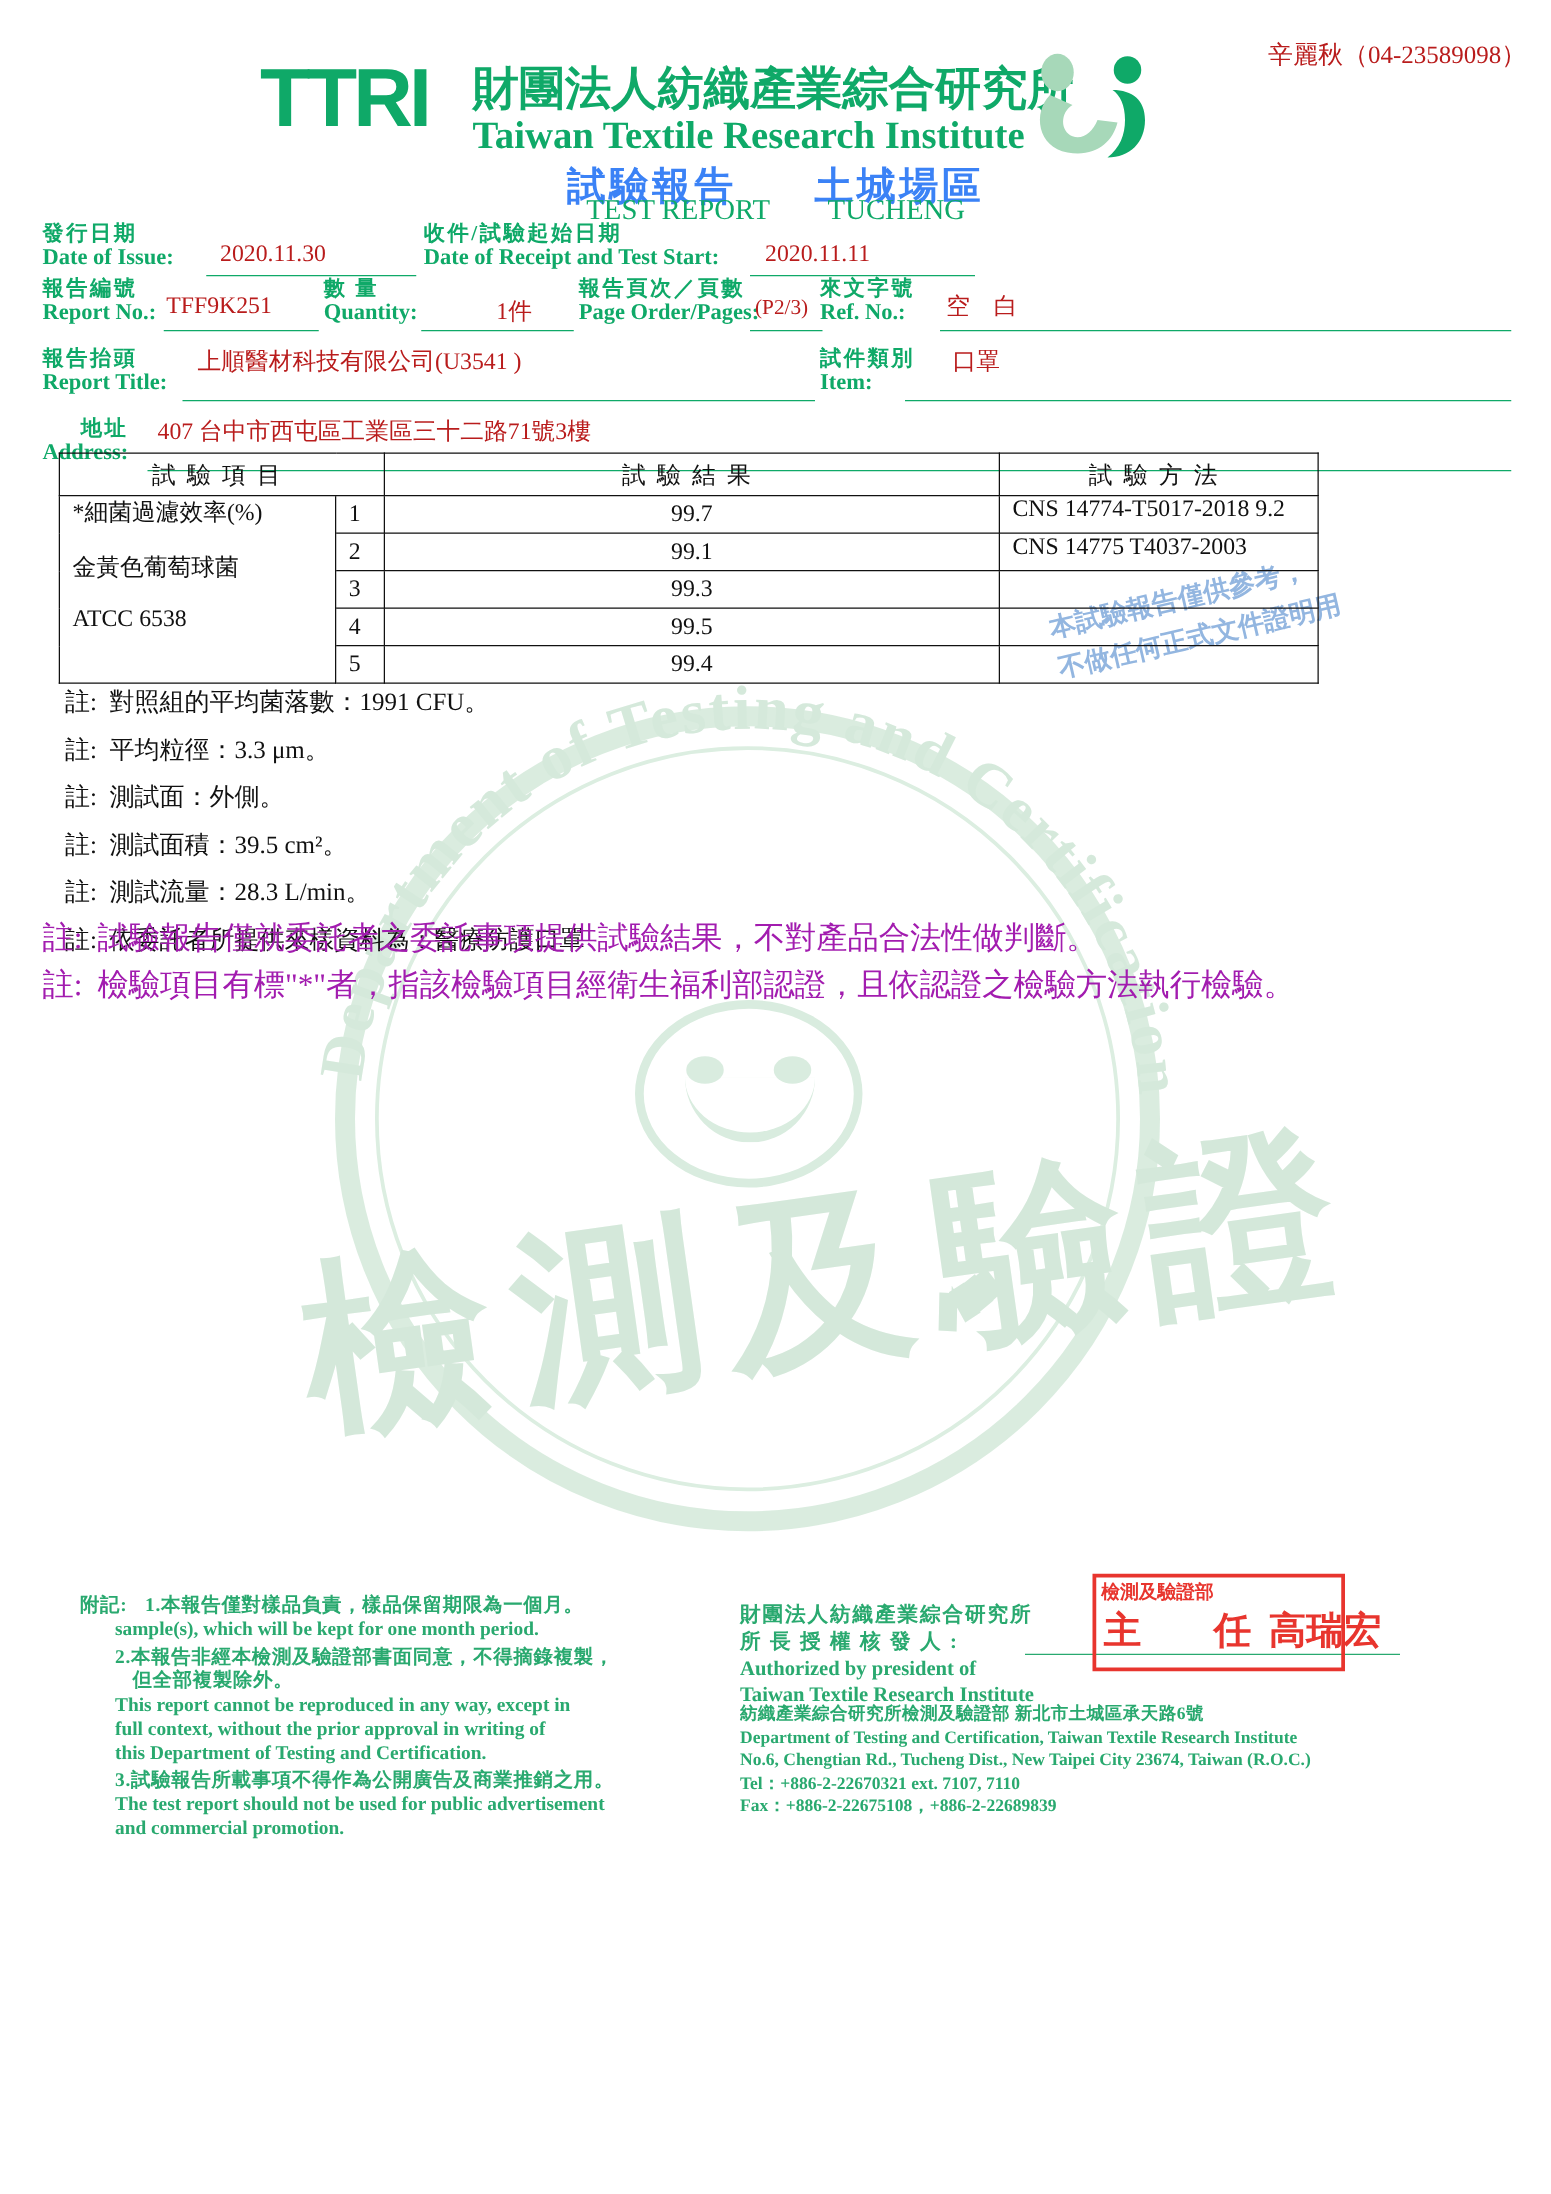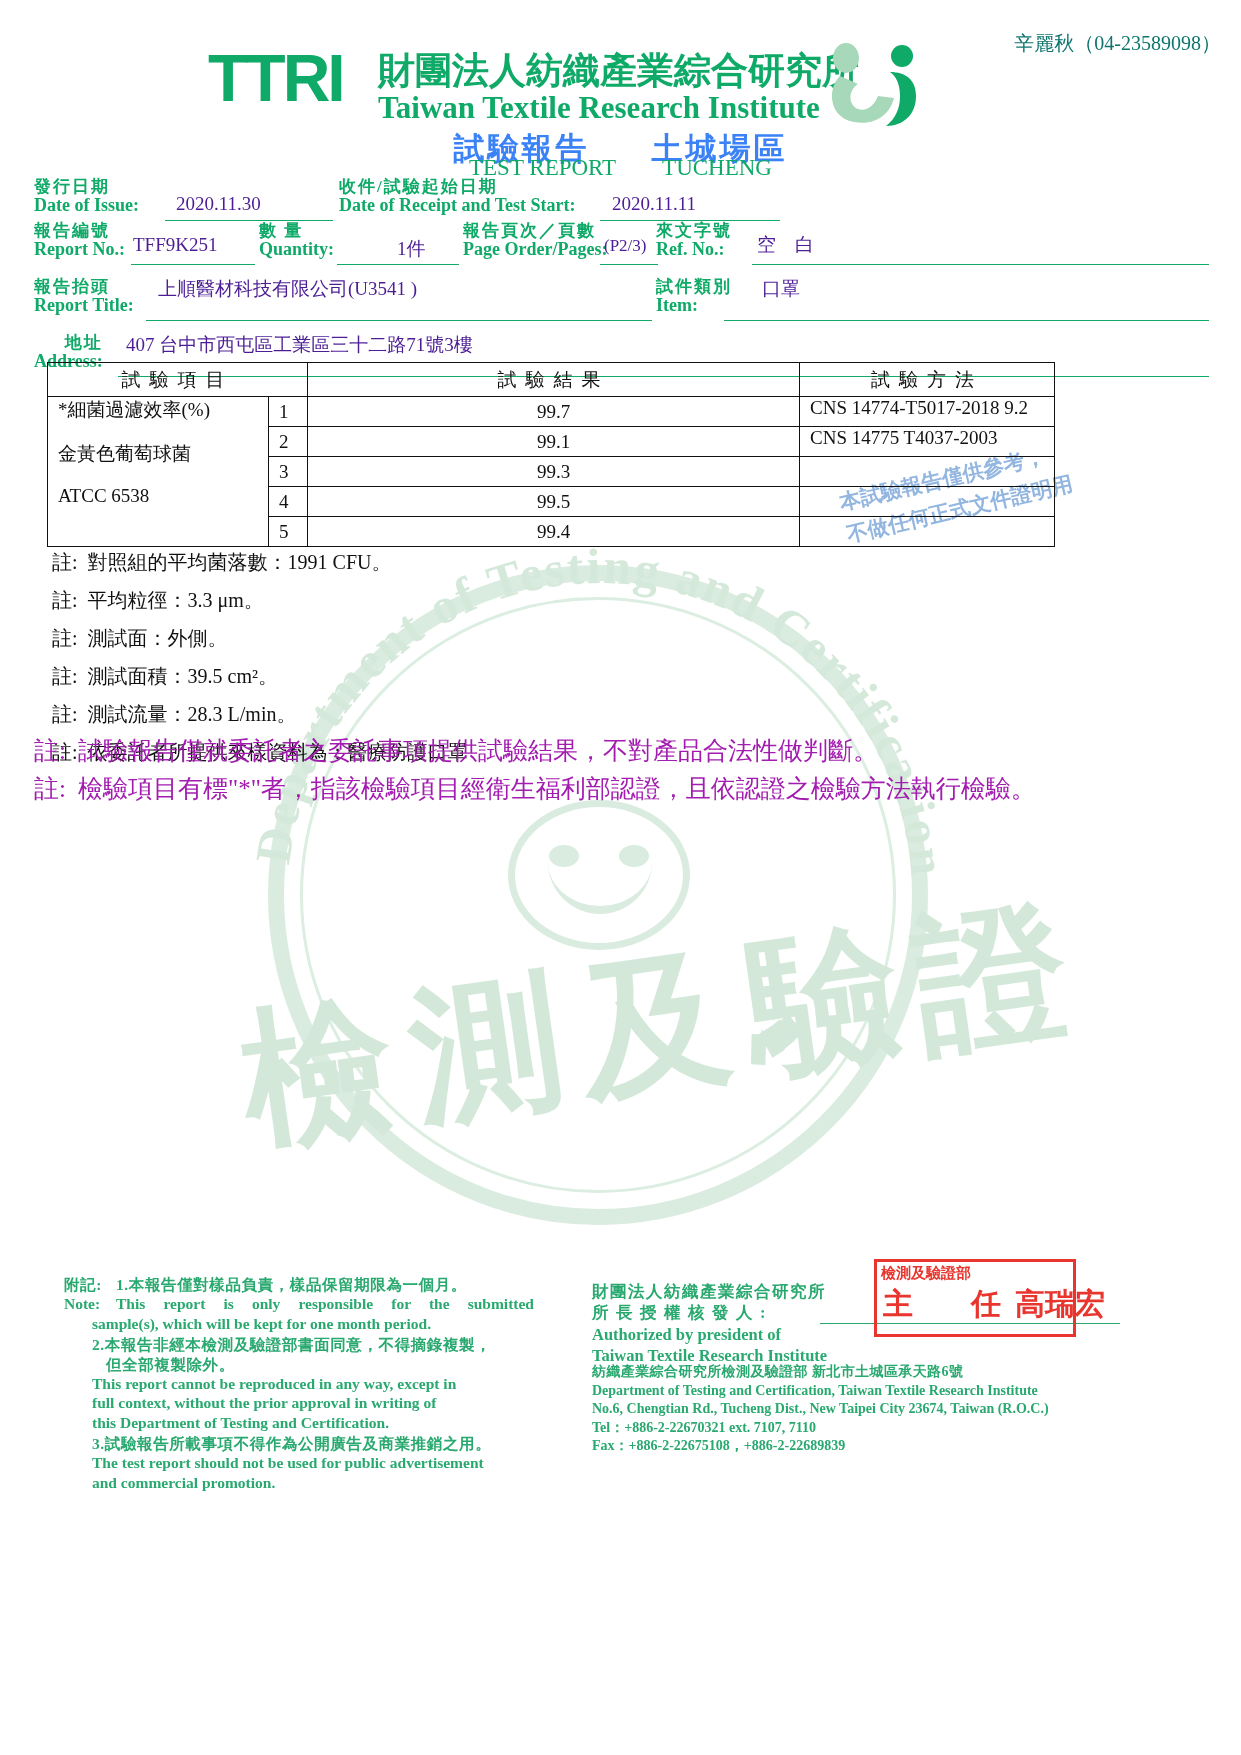--- a/index.html
+++ b/index.html
@@ -56,21 +56,21 @@
     color:#93b6e0; font-size:21px; line-height:1.55; font-weight:bold;
     transform:rotate(-13deg); font-family:"Liberation Serif", serif;
     white-space:nowrap;
   }
 
   .content { position:relative; z-index:3; }
 
   
   .contact-line {
     position:absolute; right:20px; top:30px;
-    font-size:20px; color:#0f766e; white-space:nowrap;
+    font-size:20px; color:#b91c1c; white-space:nowrap;
   }
   .logo-block {
     position:absolute; left:208px; top:44px; width:820px; height:78px;
   }
   .ttri {
     position:absolute; left:0; top:-4px;
     font-size:66px; font-weight:bold; color:#0fa968;
     letter-spacing:-3px; font-family:"Liberation Sans", sans-serif;
   }
   .ttri-cn {
@@ -101,21 +101,21 @@
   
   .form { position:absolute; left:34px; top:176px; width:1175px; }
   .frow { position:relative; height:44px; }
   .lbl {
     position:absolute; color:#0fa968; font-weight:bold; line-height:1.03;
     white-space:nowrap;
   }
   .lbl .cn { display:block; font-size:17px; letter-spacing:2px; }
   .lbl .en { display:block; font-size:18px; font-family:"Liberation Serif", serif; }
   .val {
-    position:absolute; color:#4c1d95; font-size:19px; white-space:nowrap;
+    position:absolute; color:#b91c1c; font-size:19px; white-space:nowrap;
   }
   .rule {
     position:absolute; border-bottom:1.6px solid #0fa968; height:0;
   }
 
   
   .tbl {
     position:absolute; left:47px; top:362px; width:1008px;
     border-collapse:collapse; background:transparent;
   }
@@ -371,24 +371,20 @@
       <div class="note-big"><span class="k">註:</span><span>檢驗項目有標"*"者，指該檢驗項目經衛生福利部認證，且依認證之檢驗方法執行檢驗。</span></div>
     </div>
 
     <div class="footer">
 
       <div class="f-left">
         <div class="row">
           <div class="tag cn">附記:</div>
           <div class="bodytxt cn"><span>1.</span><span>本報告僅對樣品負責，樣品保留期限為一個月。</span></div>
         </div>
-        <div class="row">
-          <div class="tag en">Note:</div>
-          <div class="bodytxt en just">This report is only responsible for the submitted</div>
-        </div>
         <div class="en ind">sample(s), which will be kept for one month period.</div>
 
         <div class="cn ind" style="margin-top:2px;"><span>2.</span><span>本報告非經本檢測及驗證部書面同意，不得摘錄複製，</span></div>
         <div class="cn ind2">但全部複製除外。</div>
         <div class="en ind">This report cannot be reproduced in any way, except in</div>
         <div class="en ind">full context, without the prior approval in writing of</div>
         <div class="en ind">this Department of Testing and Certification.</div>
 
         <div class="cn ind" style="margin-top:2px;"><span>3.</span><span>試驗報告所載事項不得作為公開廣告及商業推銷之用。</span></div>
         <div class="en ind">The test report should not be used for public advertisement</div>

